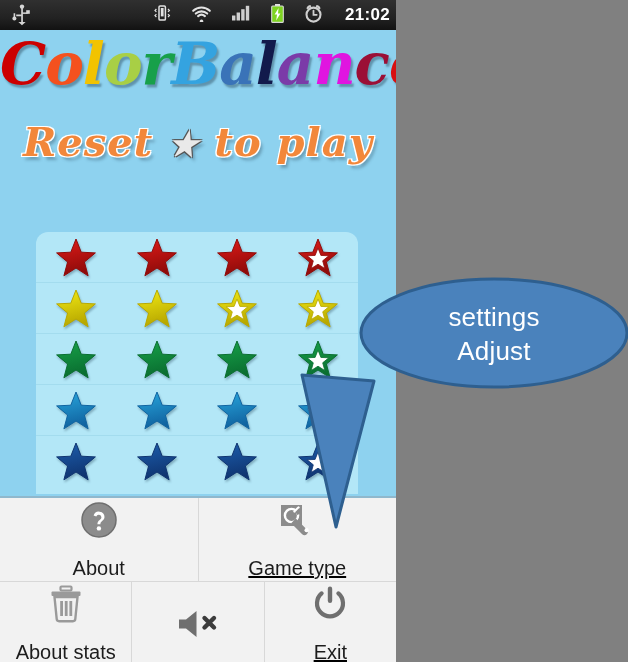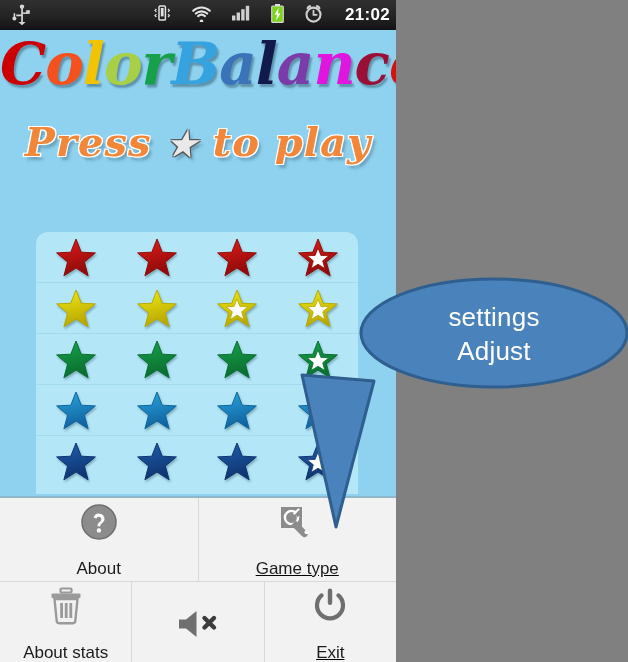--- a/index.html
+++ b/index.html
@@ -161,21 +161,21 @@
   }
   .menuitem:last-child { border-right: none; text-decoration: underline; }
   .menuicon {
     height: 42px;
     display: flex;
     align-items: center;
     justify-content: center;
   }
   .menulabel {
     font-family: "Liberation Sans", sans-serif;
-    font-size: 17px;
+    font-size: 20px;
     color: #1c1c1c;
     margin-top: 16px;
     white-space: nowrap;
   }
 
   
   .callout-layer {
     position: absolute;
     left: 0; top: 0;
     width: 628px; height: 662px;
@@ -256,21 +256,21 @@
             <path d="M9.5 6.6 v4.2 h3.2" fill="none" stroke="#cfcfcf" stroke-width="1.8" stroke-linecap="round"></path>
           </svg>
         </span>
         <span class="sb-clock">21:02</span>
       </div>
     </div>
 
     <div class="title" id="app-title"><span style="color: rgb(204, 0, 0);">C</span><span style="color: rgb(244, 81, 30);">o</span><span style="color: rgb(242, 195, 0);">l</span><span style="color: rgb(168, 207, 69);">o</span><span style="color: rgb(23, 160, 74);">r</span><span style="color: rgb(52, 163, 224);">B</span><span style="color: rgb(58, 115, 184);">a</span><span style="color: rgb(18, 26, 76);">l</span><span style="color: rgb(123, 59, 168);">a</span><span style="color: rgb(224, 21, 224);">n</span><span style="color: rgb(155, 15, 54);">c</span><span style="color: rgb(216, 16, 16);">e</span></div>
 
     <div class="subtitle">
-      <span>Press </span><span class="stargl">★</span><span> to play</span>
+      <span>Reset </span><span class="stargl">★</span><span> to play</span>
     </div>
 
     <div class="starpanel" id="starpanel">
         <div class="starrow">
           <div class="starcell">
             <svg width="42" height="41" viewBox="0 0 42 41">
               <defs>
                 <linearGradient id="g0_0" x1="0" y1="0" x2="0.25" y2="1">
                   <stop offset="0%" stop-color="#E01B18"></stop>
                   <stop offset="100%" stop-color="#8f0b0a"></stop>

